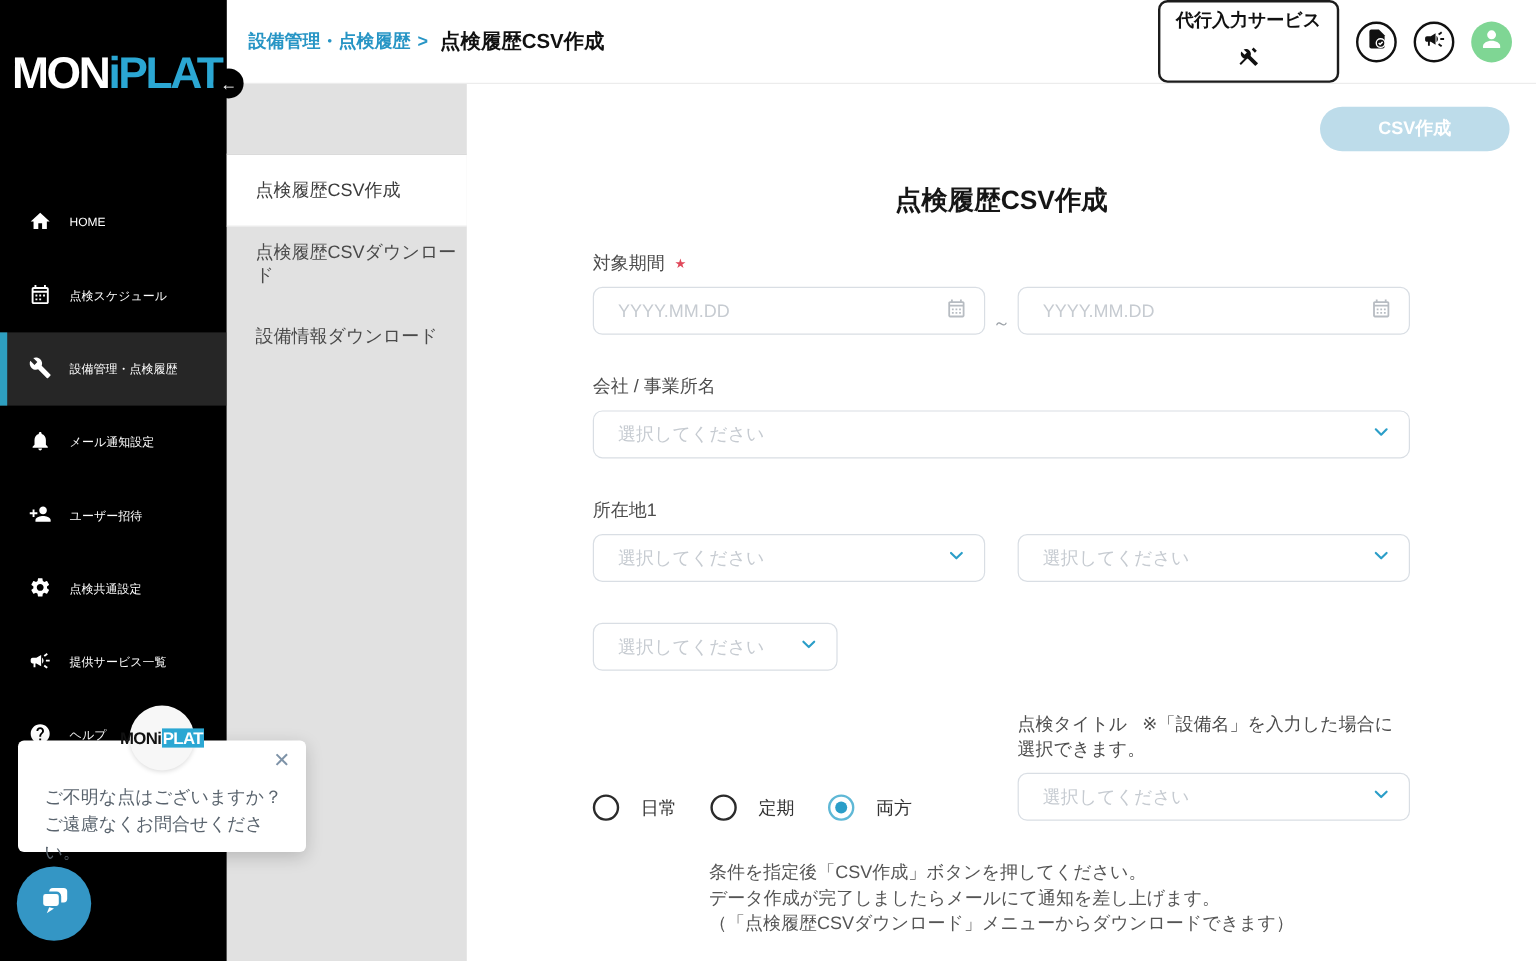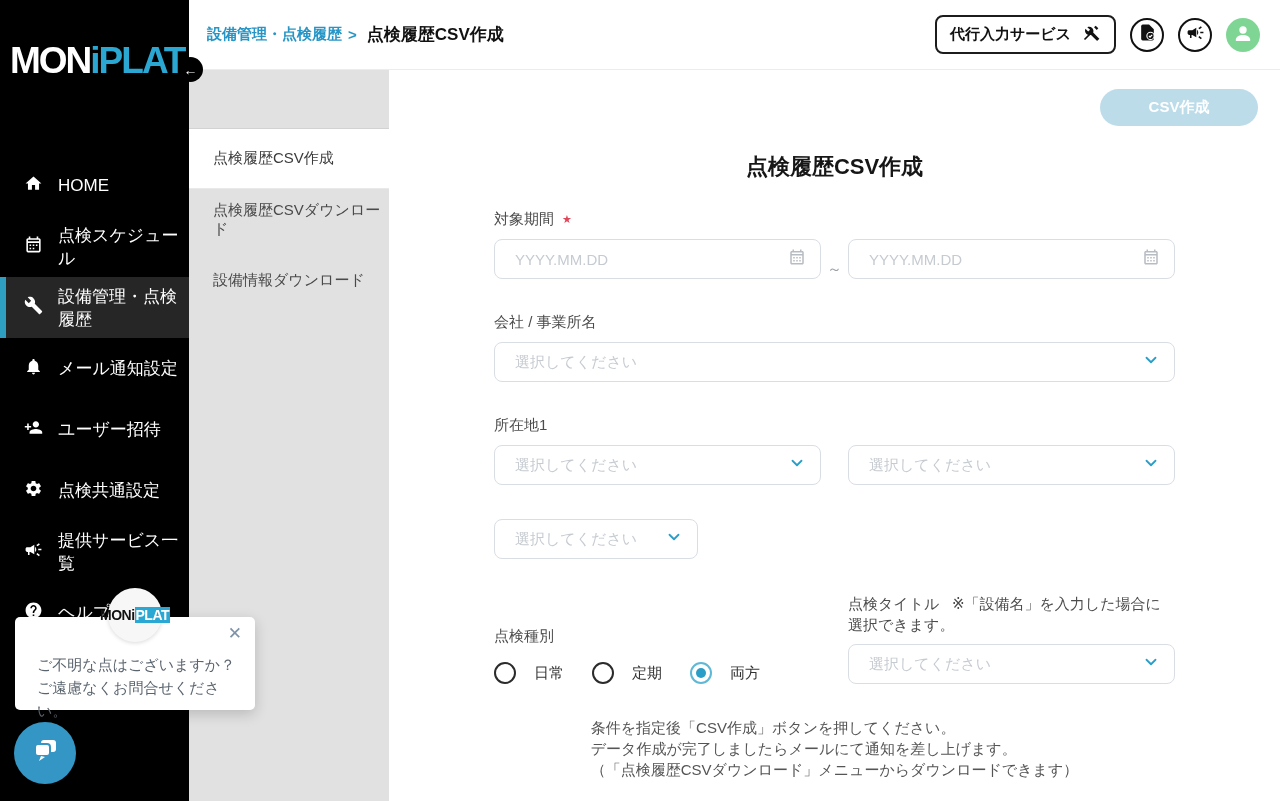--- a/index.html
+++ b/index.html
@@ -6,34 +6,34 @@
   html,body { width:1280px; height:801px; overflow:hidden; background:#fff;
     font-family:"Liberation Sans","DejaVu Sans",sans-serif; }
   body { position:relative; }
 
   
   .sidebar { position:absolute; left:0; top:0; width:189px; height:801px; background:#000; color:#fff; z-index:2; }
   .logo { padding:40px 0 0 10px; font-size:37px; font-weight:bold; letter-spacing:-2px; white-space:nowrap; }
   .logo .w { color:#fff; } .logo .b { color:#2ba7d3; }
   .nav { position:absolute; top:155px; left:0; right:0; }
   .nav-item { height:61px; display:flex; align-items:center; padding-left:24px; gap:15px;
-    font-size:17px; cursor:pointer; position:relative; color:#fff; }
+    font-size:10px; cursor:pointer; position:relative; color:#fff; }
   .nav-item.active { background:#262626; }
   .nav-item.active::before { content:""; position:absolute; left:0; top:0; bottom:0; width:6px; background:#2e9fc0; }
   .nav-item svg { width:19px; height:19px; flex:none; fill:#fff; }
 
   
   .header { position:absolute; left:189px; right:0; top:0; height:70px; background:#fff;
     border-bottom:1px solid #ececec; display:flex; align-items:center; padding:0 20px 0 18px; z-index:1; }
   .bc-parent { color:#2795c5; font-weight:bold; font-size:15px; cursor:pointer; }
   .bc-sep { color:#2795c5; font-weight:bold; font-size:15px; margin:0 10px 0 6px; }
   .bc-current { font-size:17px; font-weight:bold; color:#111; }
   .header-right { margin-left:auto; display:flex; align-items:center; gap:14px; }
   .proxy-btn { display:flex; align-items:center; gap:10px; border:2px solid #1c1c1c; border-radius:8px;
-    padding:6px 13px; font-size:15px; font-weight:bold; background:#fff; color:#111; cursor:pointer; }
+    padding:6px 13px; font-size:15px; font-weight:bold; background:#fff; color:#111; cursor:pointer;flex-direction:column; }
   .proxy-btn svg { width:20px; height:20px; }
   .icon-circle { width:34px; height:34px; border:2px solid #111; border-radius:50%; background:#fff;
     display:flex; align-items:center; justify-content:center; cursor:pointer; }
   .icon-circle svg { width:19px; height:19px; fill:#111; }
   .avatar { width:34px; height:34px; border-radius:50%; background:#7fd694;
     display:flex; align-items:center; justify-content:center; cursor:pointer; }
   .avatar svg { width:26px; height:26px; fill:#fff; }
 
   .collapse-btn { position:absolute; left:178px; top:57px; width:25px; height:25px; border-radius:50%;
     background:#000; color:#fff; z-index:4; display:flex; align-items:center; justify-content:center;
@@ -262,23 +262,20 @@
       <div class="box w-sm select">
         <span class="ph">選択してください</span>
         <span class="chev"><svg viewBox="0 0 24 24" width="18" height="18" fill="none" stroke="#2b9ec8" stroke-width="2.4" stroke-linecap="round" stroke-linejoin="round">
               <path d="M6 9l6 6 6-6"></path>
             </svg></span>
       </div>
     </div>
 
     <div class="section row2">
       <div class="col">
-        <div class="f-label">
-            <span>点検種別</span>
-          </div>
         <div class="radios">
           <div class="radio">
             <span class="radio-circle"></span>
             <span class="radio-label">日常</span>
           </div>
           <div class="radio">
             <span class="radio-circle"></span>
             <span class="radio-label">定期</span>
           </div>
           <div class="radio selected">

